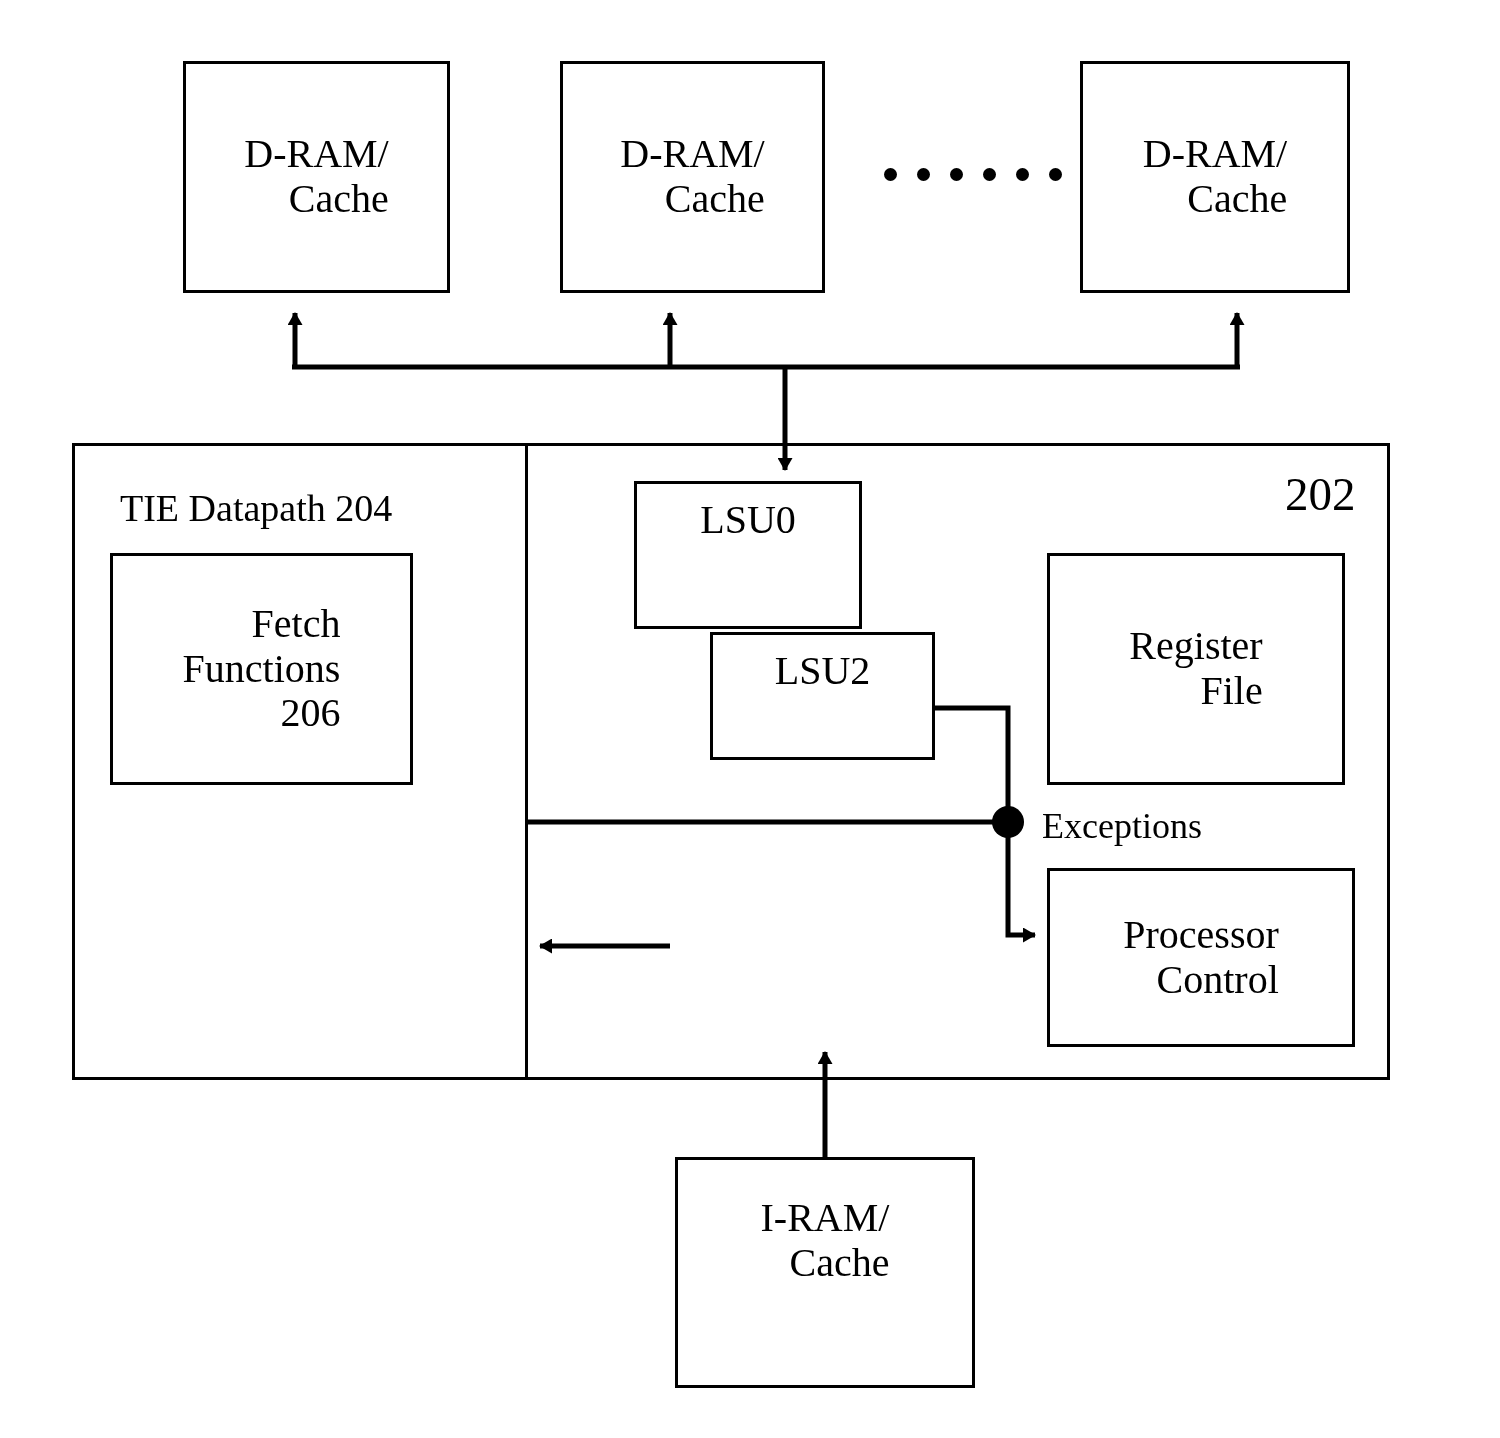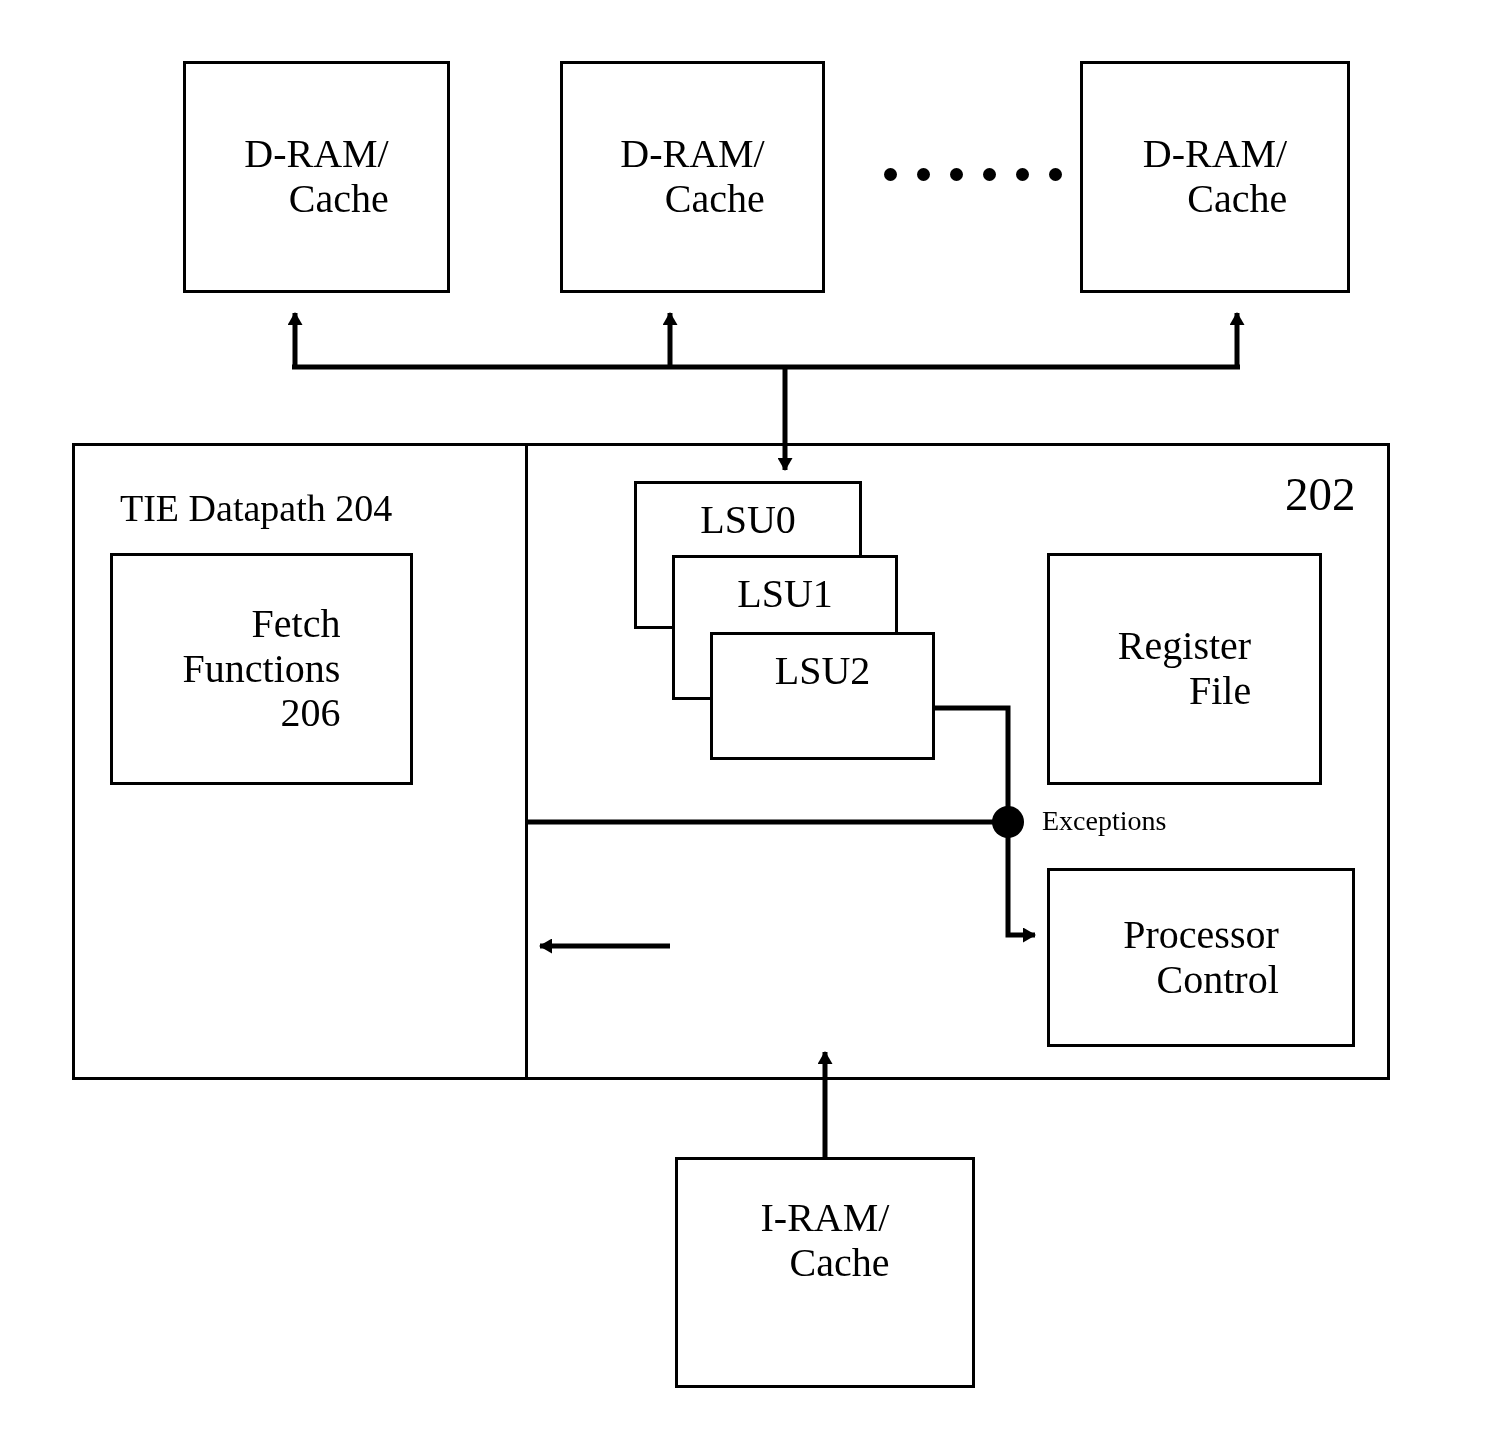--- a/index.html
+++ b/index.html
@@ -47,21 +47,21 @@
   }
   .plain-label {
     position: absolute;
     white-space: nowrap;
   }
   .dram { font-size: 40px; }
   .lsu  { font-size: 40px; }
   .inner-blk { font-size: 40px; }
   .hdr  { font-size: 38px; }
   .num  { font-size: 47px; }
-  .exc  { font-size: 28px; text-align: right; }
+  .exc  { font-size: 36px; text-align: right; }
   .iram { font-size: 40px; }
   .ellipsis {
     position: absolute;
     display: flex;
     align-items: center;
     gap: 20px;
   }
   .ellipsis i {
     display: block;
     width: 13px;
@@ -153,29 +153,26 @@
       <span>Functions</span><br>
       <span>206</span>
     </span>
   </div>
 
 
   <div class="box lsu" style="left:634px; top:481px; width:228px; height:148px; z-index:3; align-items:flex-start; padding-top:14px;">
     <span class="box-label">LSU0</span>
   </div>
 
-  <div class="box lsu" style="left:672px; top:555px; width:226px; height:145px; z-index:4; align-items:flex-start; padding-top:14px;">
-    <span class="box-label">LSU1</span>
-  </div>
 
   <div class="box lsu" style="left:710px; top:632px; width:225px; height:128px; z-index:5; align-items:flex-start; padding-top:14px;">
     <span class="box-label">LSU2</span>
   </div>
 
-  <div class="box inner-blk" style="left:1047px; top:553px; width:275px; height:232px;">
+  <div class="box inner-blk" style="left:1047px; top:553px; width:298px; height:232px;">
     <span class="box-label">
       <span>Register</span><br>
       <span>File</span>
     </span>
   </div>
 
   <div class="plain-label exc" style="left:1042px; top:805px;">Exceptions</div>
 
   <div class="box inner-blk" style="left:1047px; top:868px; width:308px; height:179px; z-index:6;">
     <span class="box-label">

